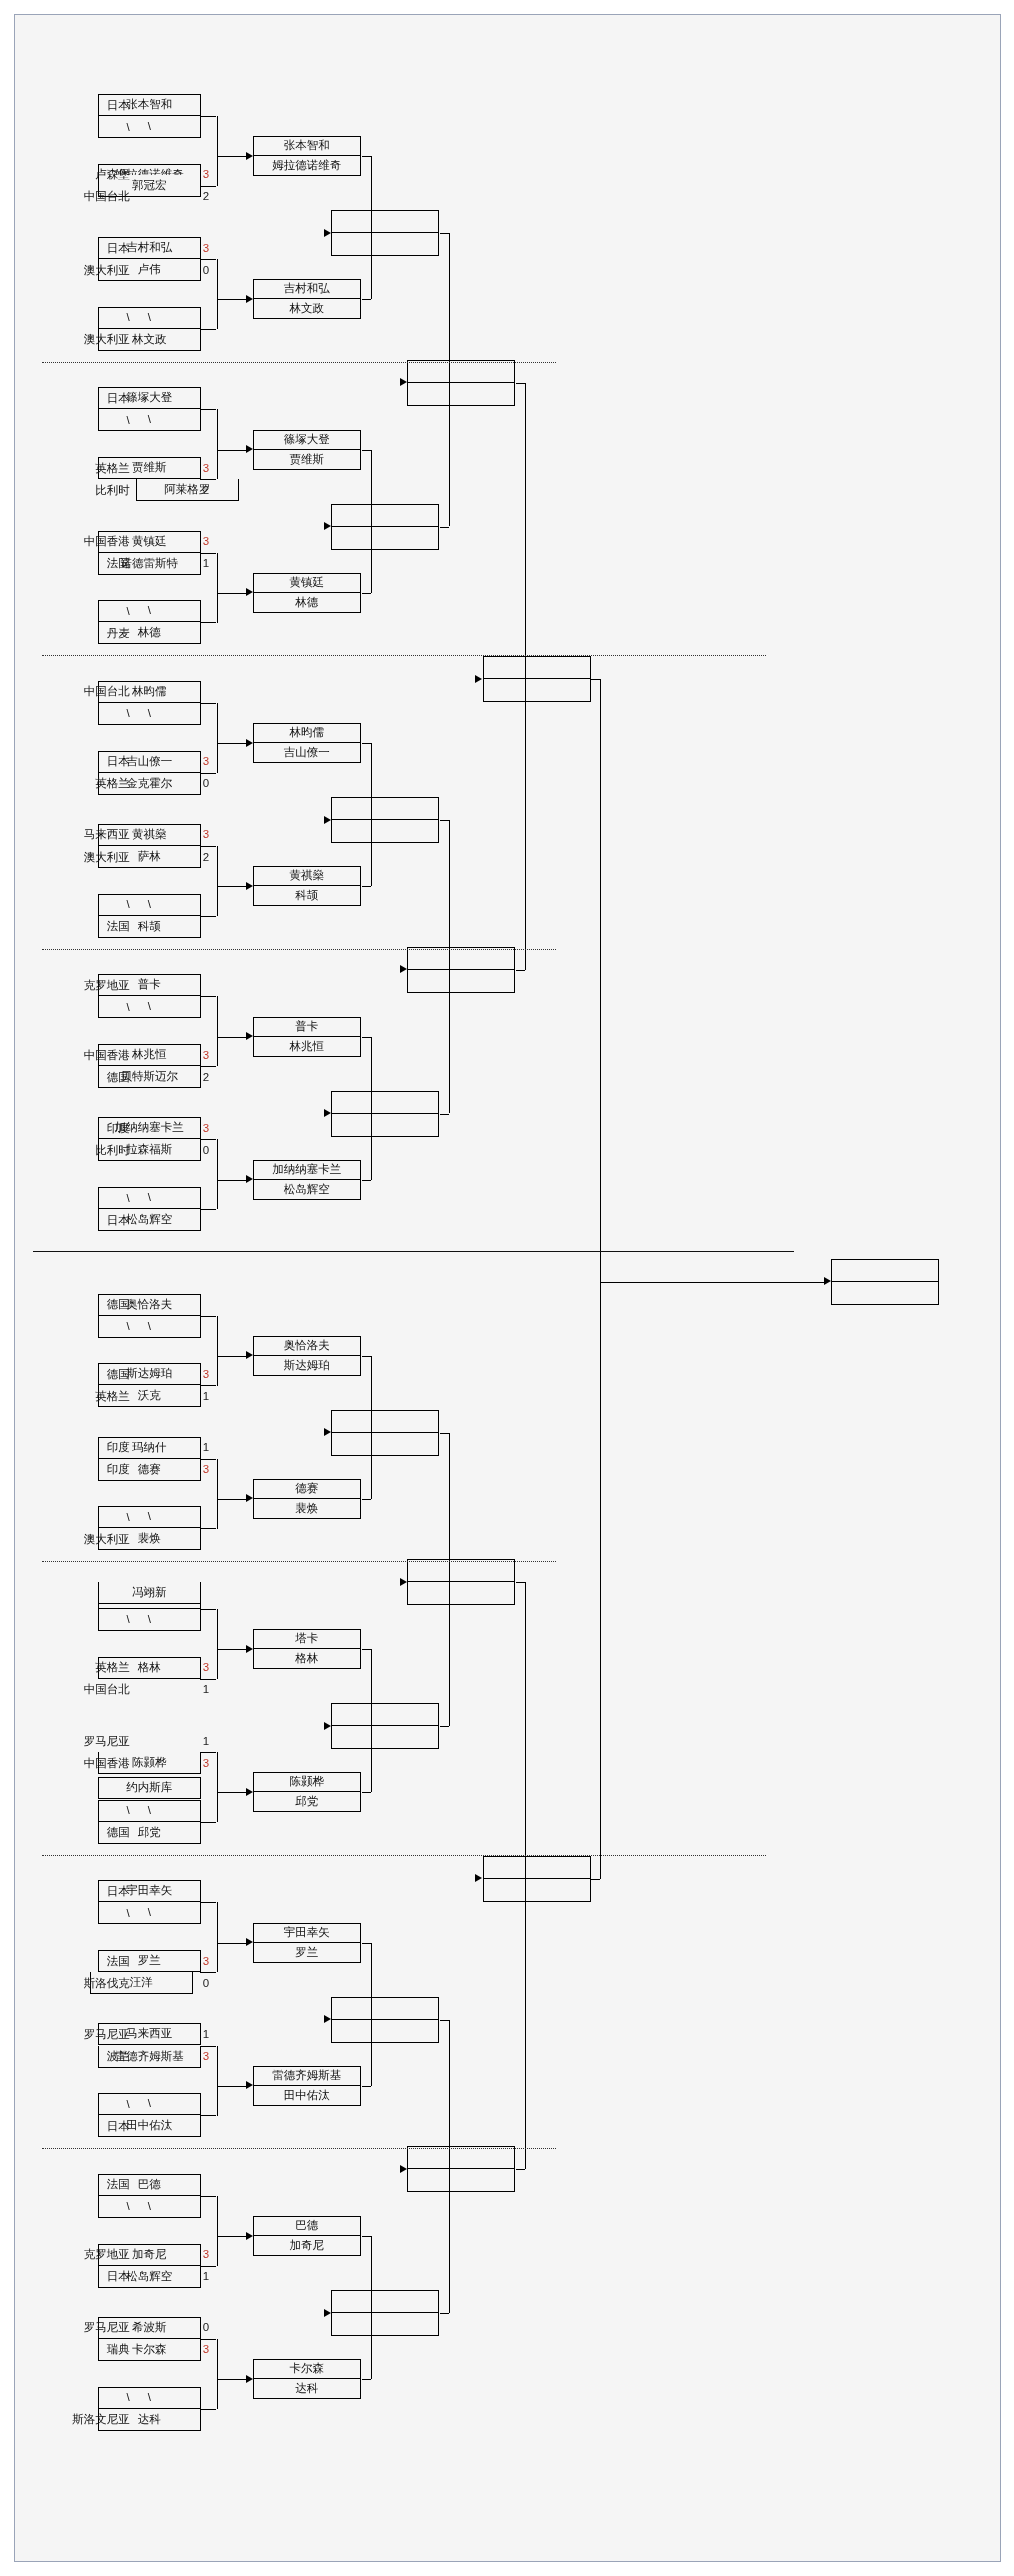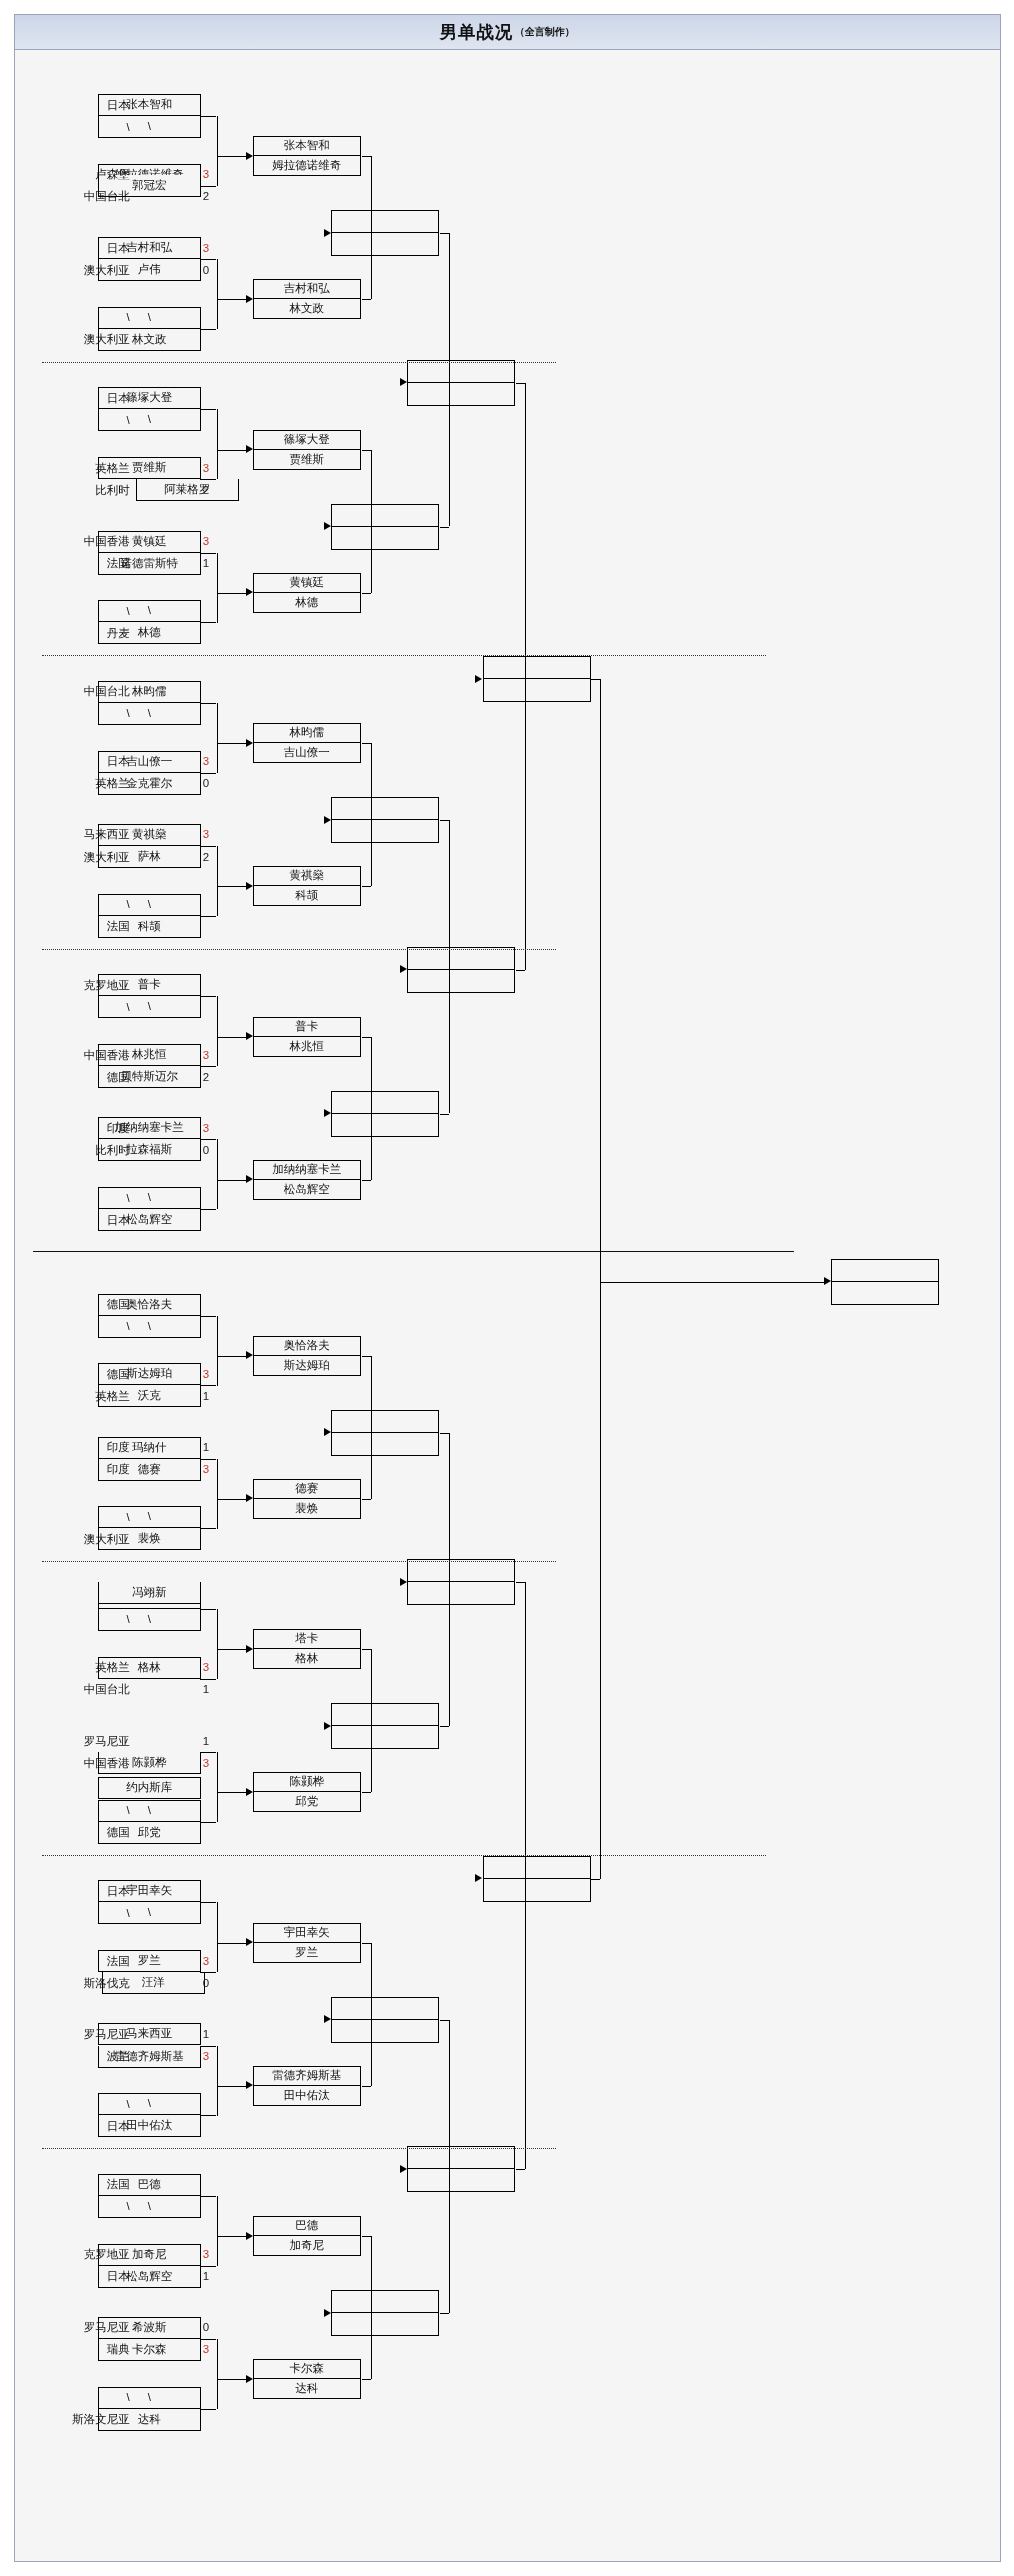--- a/index.html
+++ b/index.html
@@ -42,24 +42,20 @@
   
   .divdot{position:absolute;height:0;border-top:0.9px dotted #333;}
   .divsolid{position:absolute;height:0;border-top:1.8px solid #111;}
 </style>
 </head>
 <body>
 
 <div id="page">
   <div id="frame">
 
-    <div id="titlebar">
-      <span class="t1">男单战况</span>
-      <span class="t2">（全言制作）</span>
-    </div>
 
     <div class="canvas" id="canvas">
         <div class="bx r1" style="left:83px;top:44px;">张本智和</div>
         <div class="bx r1" style="left:83px;top:66px;border-top:none;">\</div>
         <div class="cty" style="left:32px;top:50px;">日本</div>
         <div class="cty" style="left:32px;top:72px;">\</div>
         <div class="bx r1" style="left:83px;top:114px;">姆拉德诺维奇</div>
         <div class="bx r1" style="left:83px;top:125px;border-top:none;font-family:Liberation Serif, serif;">郭冠宏</div>
         <div class="cty" style="left:32px;top:119px;">卢森堡</div>
         <div class="cty" style="left:32px;top:141px;">中国台北</div>
@@ -173,21 +169,21 @@
         <div class="sc win" style="left:188px;top:1708px;">3</div>
         <div class="bx r1" style="left:83px;top:1750px;">\</div>
         <div class="bx r1" style="left:83px;top:1772px;border-top:none;">邱党</div>
         <div class="cty" style="left:32px;top:1755px;">\</div>
         <div class="cty" style="left:32px;top:1777px;">德国</div>
         <div class="bx r1" style="left:83px;top:1830px;">宇田幸矢</div>
         <div class="bx r1" style="left:83px;top:1852px;border-top:none;">\</div>
         <div class="cty" style="left:32px;top:1836px;">日本</div>
         <div class="cty" style="left:32px;top:1858px;">\</div>
         <div class="bx r1" style="left:83px;top:1900px;">罗兰</div>
-        <div class="bx r1" style="left:87px;top:1922px;border-top:none;font-family:Liberation Mono, monospace;">汪洋</div>
+        <div class="bx r1" style="left:75px;top:1922px;border-top:none;font-family:Liberation Mono, monospace;">汪洋</div>
         <div class="cty" style="left:32px;top:1906px;">法国</div>
         <div class="cty" style="left:32px;top:1928px;">斯洛伐克</div>
         <div class="sc win" style="left:188px;top:1906px;">3</div>
         <div class="sc los" style="left:188px;top:1928px;">0</div>
         <div class="bx r1" style="left:83px;top:1973px;">马来西亚</div>
         <div class="bx r1" style="left:83px;top:1996px;border-top:none;">雷德齐姆斯基</div>
         <div class="cty" style="left:32px;top:1979px;">罗马尼亚</div>
         <div class="cty" style="left:32px;top:2001px;">波兰</div>
         <div class="sc los" style="left:188px;top:1979px;">1</div>
         <div class="sc win" style="left:188px;top:2001px;">3</div>

